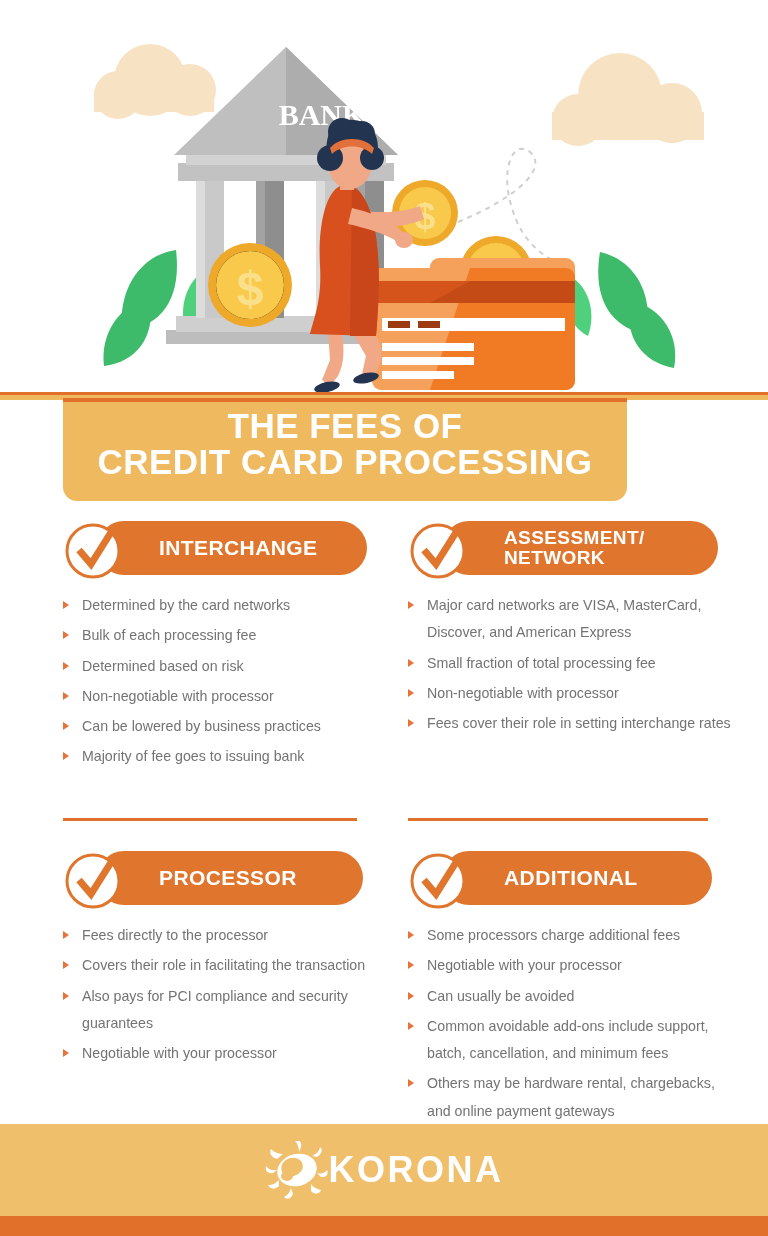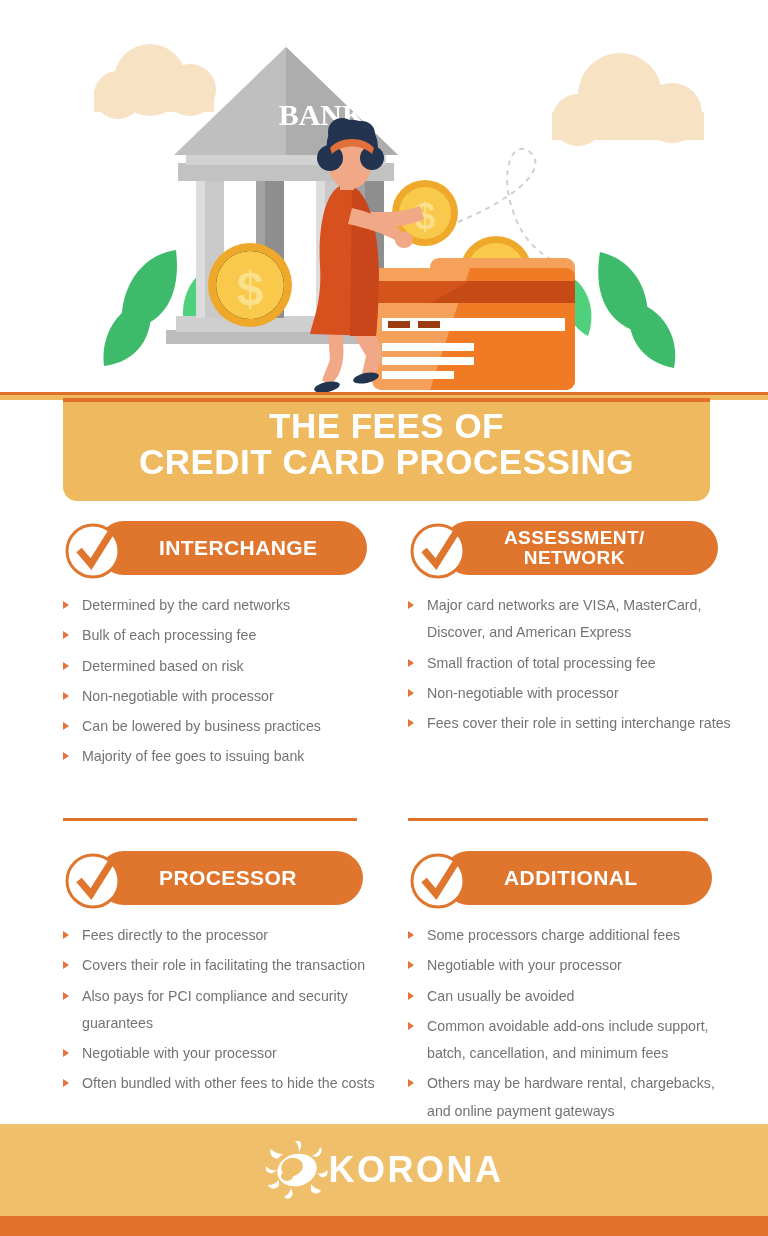--- a/index.html
+++ b/index.html
@@ -10,21 +10,21 @@
     position:relative;
     overflow:hidden;
   }
 
   
   #hero { position:absolute; left:0; top:0; width:768px; height:400px; }
   #hero svg { display:block; }
 
   
   #title-banner {
-    position:absolute; left:63px; top:398px; width:647px; height:103px;
+    position:absolute; left:63px; top:398px; width:564px; height:103px;
     background:#EFB960;
     border-radius:0 0 14px 14px;
     border-top:4px solid #E1702A;
     display:flex; flex-direction:column;
     align-items:center; justify-content:center;
     padding-bottom:16px;
   }
   .title-line {
     color:#ffffff;
     font-weight:bold;
@@ -77,21 +77,20 @@
   .pill-processor    { width:266px; }
   .pill-additional   { width:270px; }
 
   .pill-label {
     color:#ffffff;
     font-weight:bold;
     font-size:21px;
     letter-spacing:0.4px;
     line-height:1.05;
     white-space:nowrap;
-    text-align:center;
   }
   .pill-label.two-line { font-size:19px; }
 
   .check-badge {
     position:absolute;
     left:0; top:0;
     width:62px; height:62px;
     z-index:3;
   }
 
@@ -308,21 +307,20 @@
       <svg class="check-badge" viewBox="0 0 62 62">
         <circle cx="30" cy="33" r="26" fill="#ffffff" stroke="#E0762E" stroke-width="3"></circle>
         <path d="M16 32 L28 46 L52 8" fill="none" stroke="#E0762E" stroke-width="7" stroke-linecap="butt"></path>
       </svg>
     </div>
     <ul class="bullets">
       <li><span class="tri"></span><span>Fees directly to the processor</span></li>
       <li><span class="tri"></span><span>Covers their role in facilitating the transaction</span></li>
       <li><span class="tri"></span><span>Also pays for PCI compliance and security guarantees</span></li>
       <li><span class="tri"></span><span>Negotiable with your processor</span></li>
-      <li><span class="tri"></span><span>Often bundled with other fees to hide the costs</span></li>
     </ul>
   </div>
 
   <div class="section sec-additional">
     <div class="divider"></div>
     <div class="header-row">
       <div class="pill pill-additional">
         <span class="pill-label">ADDITIONAL</span>
       </div>
       <svg class="check-badge" viewBox="0 0 62 62">

